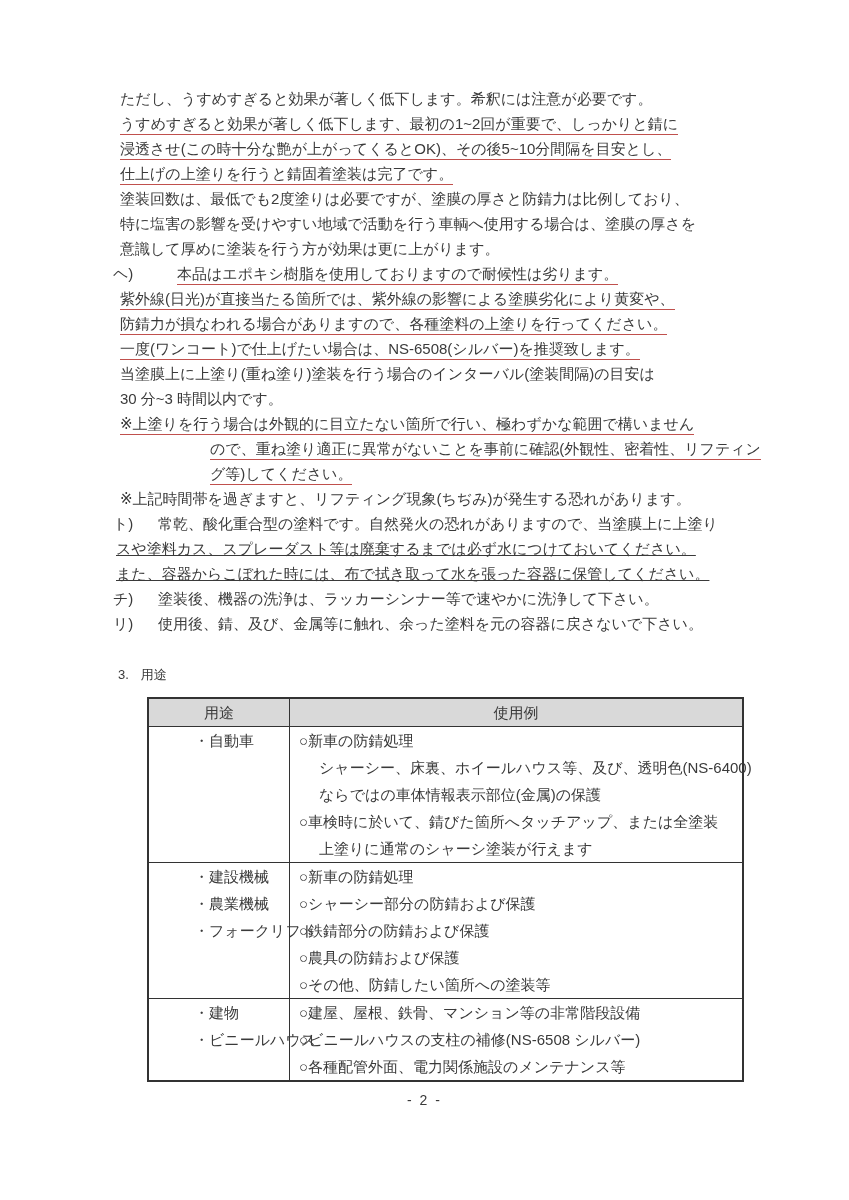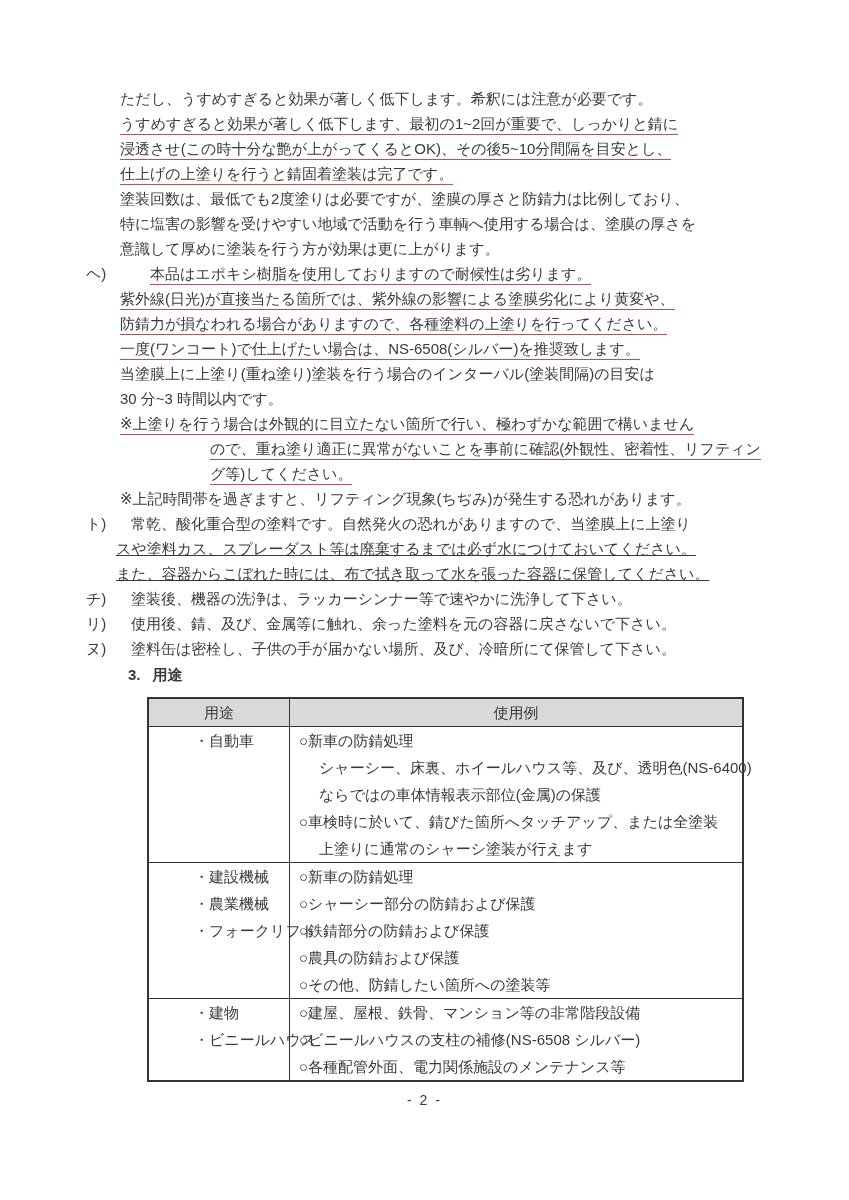--- a/index.html
+++ b/index.html
@@ -13,28 +13,28 @@
     -webkit-font-smoothing:antialiased;
   }
   .page{position:absolute;inset:0;overflow:hidden;background:#fff;}
 
   
   #body-lines{position:absolute;top:86px;left:0;right:0;}
   .line{height:25px;line-height:25px;font-size:15px;white-space:nowrap;}
   .ind-text  {margin-left:120px;}
   .ind-note  {margin-left:210px;}
   .ind-cont  {margin-left:116px;text-decoration:underline;}
-  .ind-marker{margin-left:86px;}
+  .ind-marker{margin-left:113px;}
   .marker{display:inline-block;vertical-align:top;}
   .marker-wide{width:64px;}
   .marker-norm{width:45px;}
   .u{border-bottom:1.5px solid var(--ul);padding-bottom:2px;}
 
   
-  #section-heading{position:absolute;top:662px;left:128px;font-size:15px;line-height:25px;font-weight:bold;}
+  #section-heading{position:absolute;top:662px;left:118px;font-size:13px;line-height:25px;}
   #section-heading .num{margin-right:12px;}
 
   
   #usage-table{
     position:absolute;top:697px;left:147px;width:597px;
     border-collapse:collapse;table-layout:fixed;font-size:15px;
     border:2px solid var(--bd);
   }
   #usage-table th,#usage-table td{
     border:1px solid var(--bd);padding:0;vertical-align:top;
@@ -77,21 +77,20 @@
       <div class="line ind-text"><span class="">30 分~3 時間以内です。</span></div>
       <div class="line ind-text"><span class="u">※上塗りを行う場合は外観的に目立たない箇所で行い、極わずかな範囲で構いません</span></div>
       <div class="line ind-note"><span class="u">ので、重ね塗り適正に異常がないことを事前に確認(外観性、密着性、リフティン</span></div>
       <div class="line ind-note"><span class="u">グ等)してください。</span></div>
       <div class="line ind-text"><span class="">※上記時間帯を過ぎますと、リフティング現象(ちぢみ)が発生する恐れがあります。</span></div>
       <div class="line ind-marker"><span class="marker marker-norm">ト)</span><span class="">常乾、酸化重合型の塗料です。自然発火の恐れがありますので、当塗膜上に上塗り</span></div>
       <div class="line ind-cont"><span class="">スや塗料カス、スプレーダスト等は廃棄するまでは必ず水につけておいてください。</span></div>
       <div class="line ind-cont"><span class="">また、容器からこぼれた時には、布で拭き取って水を張った容器に保管してください。</span></div>
       <div class="line ind-marker"><span class="marker marker-norm">チ)</span><span class="">塗装後、機器の洗浄は、ラッカーシンナー等で速やかに洗浄して下さい。</span></div>
       <div class="line ind-marker"><span class="marker marker-norm">リ)</span><span class="">使用後、錆、及び、金属等に触れ、余った塗料を元の容器に戻さないで下さい。</span></div>
-      <div class="line ind-marker"><span class="marker marker-norm">ヌ)</span><span class="">塗料缶は密栓し、子供の手が届かない場所、及び、冷暗所にて保管して下さい。</span></div>
     </div>
 
   <div id="section-heading">
     <span class="num">3.</span><span>用途</span>
   </div>
 
   <table id="usage-table">
     <thead>
       <tr>
         <th class="col-usage">用途</th>

